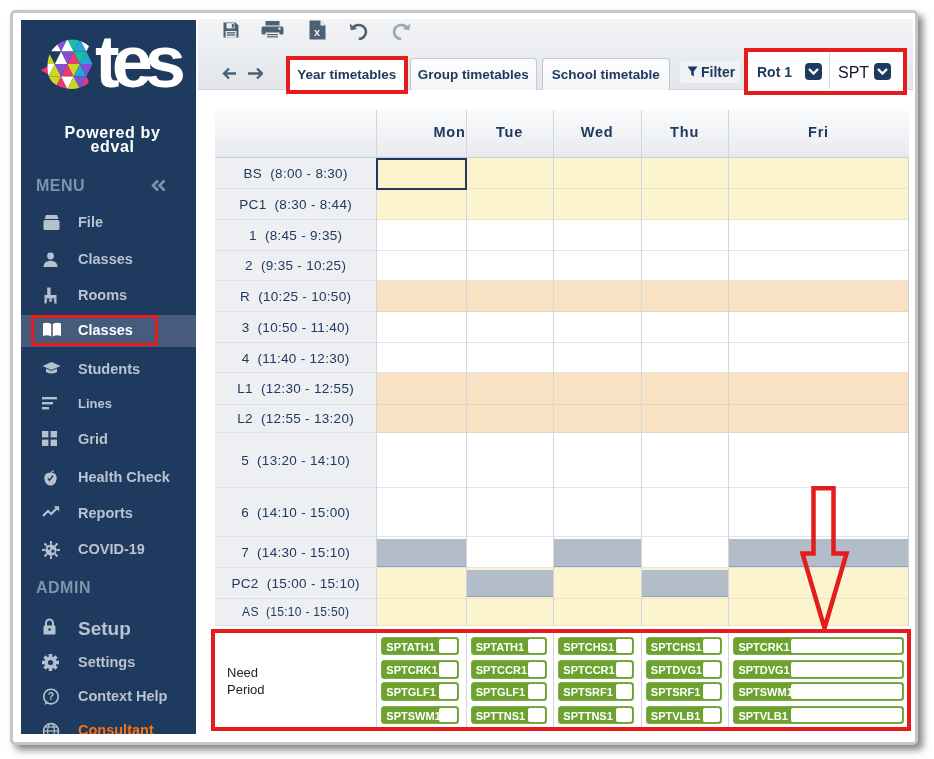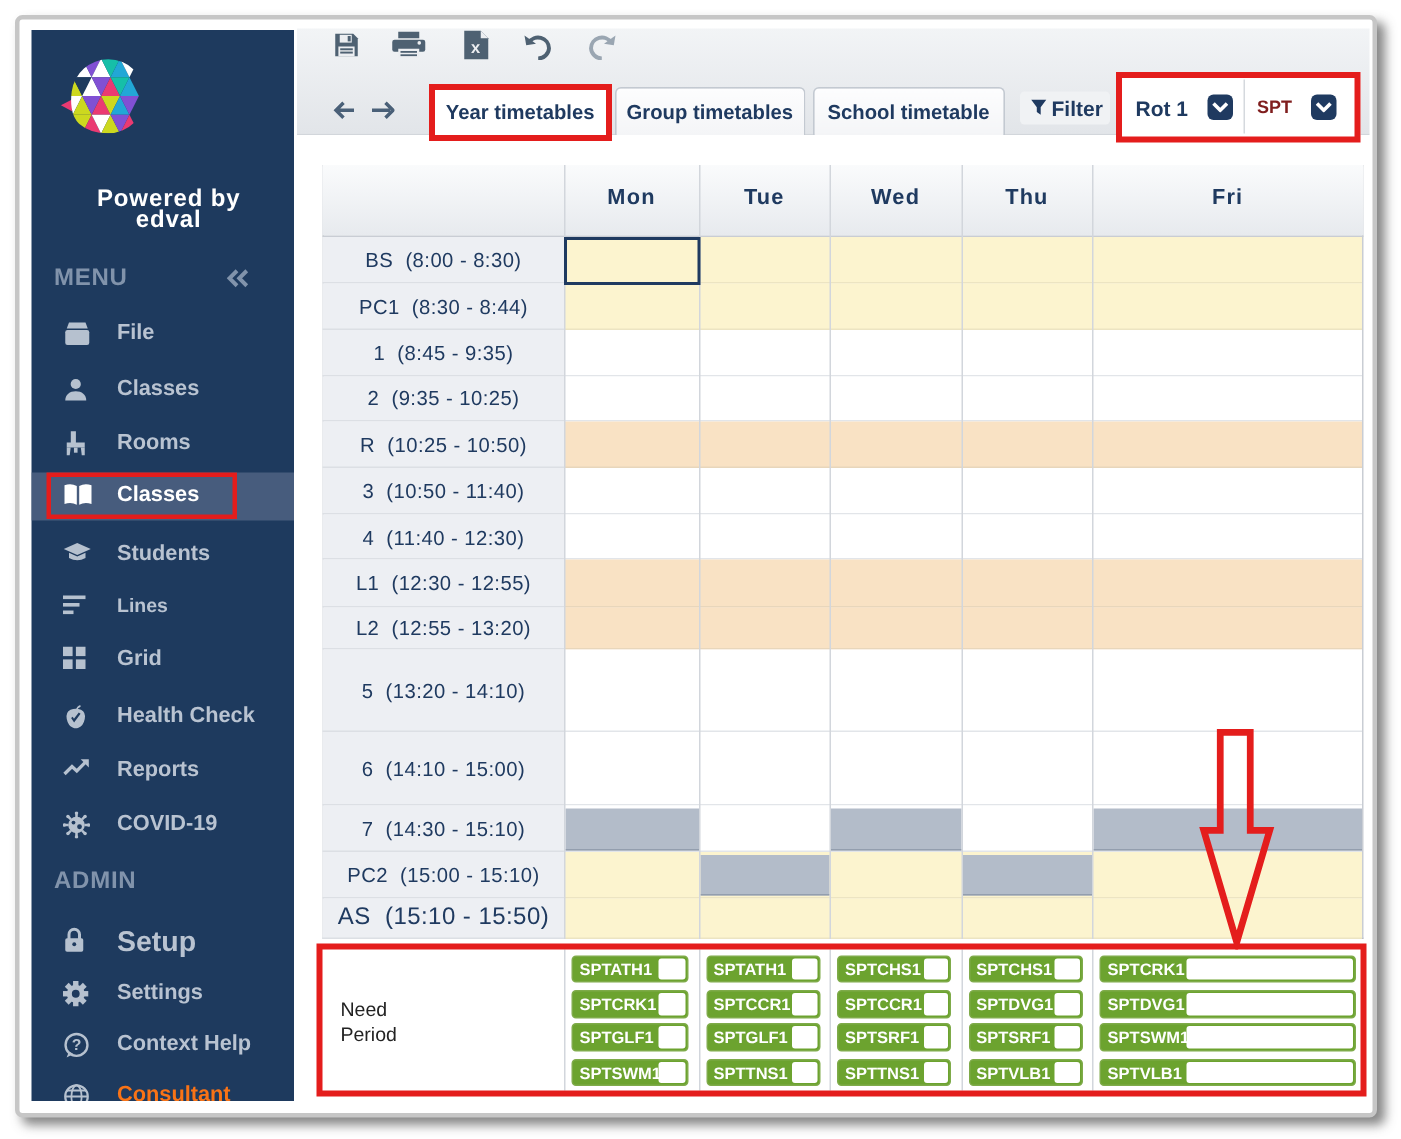--- a/index.html
+++ b/index.html
@@ -49,20 +49,21 @@
 <polygon points="-6.3,62.5 0.0,50.0 6.3,62.5" fill="#16bfa8"></polygon>
 <polygon points="0.0,50.0 12.6,50.0 6.3,62.5" fill="#ffffff"></polygon>
 <polygon points="6.3,62.5 12.6,50.0 18.9,62.5" fill="#ccd81f"></polygon>
 <polygon points="12.6,50.0 25.2,50.0 18.9,62.5" fill="#ffffff"></polygon>
 <polygon points="18.9,62.5 25.2,50.0 31.5,62.5" fill="#22a7d6"></polygon>
 <polygon points="25.2,50.0 37.8,50.0 31.5,62.5" fill="#16bfa8"></polygon>
 <polygon points="31.5,62.5 37.8,50.0 44.1,62.5" fill="#8150d4"></polygon>
 <polygon points="37.8,50.0 50.4,50.0 44.1,62.5" fill="#16bfa8"></polygon>
       </g>
     </svg>
+<div class="abs" style="left:74px;top:5px;width:120px;height:74px;color:#fff;font-size:74px;line-height:74px;font-weight:bold;letter-spacing:-8px">tes</div>
 <div class="abs" style="left:23px;top:106px;width:137px;color:#fff;font-size:16px;line-height:14px;font-weight:bold;text-align:center;letter-spacing:0.6px">Powered by edval</div>
 <div class="abs" style="left:15px;top:157px;color:#8193ab;font-size:16px;font-weight:bold;letter-spacing:.5px">MENU</div>
 <svg width="15" height="13" viewBox="0 0 15 13" style="position:absolute;left:130px;top:159px">
       <path fill="none" stroke="#8193ab" stroke-width="2.6" d="M7 1.5 L2 6.5 7 11.5 M13.5 1.5 8.5 6.5 13.5 11.5"></path>
     </svg>
 <div class="abs" style="left:21px;top:194px;width:20px;height:19px"><svg width="19" height="17" viewBox="0 0 19 17">
         <path fill="#b6c1cf" d="M4 1h11l1.5 4h-14z"></path>
         <rect fill="#b6c1cf" x="1.5" y="6" width="16" height="10" rx="1.5"></rect>
       </svg></div>
 <div class="abs" style="left:57px;top:194px;color:#b9c3d1;font-size:14.5px;font-weight:bold">File</div>
@@ -213,30 +214,30 @@
     <path fill="#1f3a60" d="M0.5 0.5h10L6.8 5.5v5l-2.6-1.8V5.5z"></path>
   </svg>
 <div class="abs" style="left:701px;top:64px;color:#1f3a60;font-size:14px;font-weight:bold">Filter</div>
 <div class="abs" style="left:744px;top:47.5px;width:163px;height:47px;background:#fff;border:4px solid #e41d1c"></div>
 <div class="abs" style="left:757px;top:64px;color:#1f3a60;font-size:14px;font-weight:bold">Rot 1</div>
 <div style="position:absolute;left:805px;top:63px;width:17px;height:17px;background:#1f3a60;border-radius:4px"></div>
 <svg width="11" height="7" viewBox="0 0 11 7" style="position:absolute;left:808px;top:68px">
     <path fill="none" stroke="#fff" stroke-width="2.4" d="M1 1l4.5 4.5L10 1"></path>
   </svg>
 <div class="abs" style="left:829px;top:53px;width:1px;height:36px;background:#d5d9de"></div>
-<div class="abs" style="left:838px;top:64px;color:#7f1d1d;font-size:12px;font-weight:bold">SPT</div>
+<div class="abs" style="left:838px;top:64px;color:#0f172a;font-size:16px;font-weight:normal">SPT</div>
 <div style="position:absolute;left:874px;top:63px;width:17px;height:17px;background:#1f3a60;border-radius:4px"></div>
 <svg width="11" height="7" viewBox="0 0 11 7" style="position:absolute;left:877px;top:68px">
     <path fill="none" stroke="#fff" stroke-width="2.4" d="M1 1l4.5 4.5L10 1"></path>
   </svg>
 <div class="abs" style="left:286px;top:56px;width:121.5px;height:38px;background:#fff;border:4px solid #e41d1c;color:#1f3a60;font-size:13.5px;font-weight:bold;text-align:center;line-height:30px">Year timetables</div>
 <div class="abs" style="left:31px;top:315px;width:127px;height:31px;border:3px solid #e41d1c"></div>
 <div class="abs" style="left:215px;top:109.5px;width:693.5px;height:516.5px;border:1px solid #c9cdd4;border-bottom:1px solid #b9bec6"></div>
 <div class="abs" style="left:215px;top:109.5px;width:693.5px;height:48px;background:linear-gradient(#fafbfc,#e7eaee);border-bottom:1px solid #c9cdd4"></div>
-<div class="abs" style="left:376.3px;top:124px;width:89.39999999999998px;text-align:center;color:#1f3a60;font-size:14.5px;font-weight:bold;letter-spacing:0.8px">Mon</div>
+<div class="abs" style="left:376.3px;top:124px;width:89.39999999999998px;text-align:right;color:#1f3a60;font-size:14.5px;font-weight:bold;letter-spacing:0.8px">Mon</div>
 <div class="abs" style="left:465.7px;top:124px;width:87.59999999999997px;text-align:center;color:#1f3a60;font-size:14.5px;font-weight:bold;letter-spacing:0.8px">Tue</div>
 <div class="abs" style="left:553.3px;top:124px;width:87.5px;text-align:center;color:#1f3a60;font-size:14.5px;font-weight:bold;letter-spacing:0.8px">Wed</div>
 <div class="abs" style="left:640.8px;top:124px;width:87.60000000000002px;text-align:center;color:#1f3a60;font-size:14.5px;font-weight:bold;letter-spacing:0.8px">Thu</div>
 <div class="abs" style="left:728.4px;top:124px;width:180.10000000000002px;text-align:center;color:#1f3a60;font-size:14.5px;font-weight:bold;letter-spacing:0.8px">Fri</div>
 <div class="abs" style="left:215px;top:157.5px;width:161.3px;height:31.5px;background:#edeff3;border-bottom:1px solid #dcdfe4"></div>
 <div class="abs" style="left:215px;top:157.5px;width:161.3px;height:31.5px;display:flex;align-items:center;justify-content:center;color:#1f3a60;font-size:13.5px;letter-spacing:0.3px">BS&nbsp;&nbsp;(8:00 - 8:30)</div>
 <div class="abs" style="left:376.3px;top:157.5px;width:532.2px;height:31.5px;background:#fcf4cf;border-bottom:1px solid #ece4c2"></div>
 <div class="abs" style="left:215px;top:189px;width:161.3px;height:31px;background:#edeff3;border-bottom:1px solid #dcdfe4"></div>
 <div class="abs" style="left:215px;top:189px;width:161.3px;height:31px;display:flex;align-items:center;justify-content:center;color:#1f3a60;font-size:13.5px;letter-spacing:0.3px">PC1&nbsp;&nbsp;(8:30 - 8:44)</div>
 <div class="abs" style="left:376.3px;top:189px;width:532.2px;height:31px;background:#fcf4cf;border-bottom:1px solid #ece4c2"></div>
@@ -272,21 +273,21 @@
 <div class="abs" style="left:376.3px;top:537px;width:532.2px;height:31px;background:#ffffff;border-bottom:1px solid #e2e5e9"></div>
 <div class="abs" style="left:377.3px;top:538.5px;width:88.39999999999998px;height:28px;background:#b3bcc9;border-bottom:1.5px solid #939eae"></div>
 <div class="abs" style="left:554.3px;top:538.5px;width:86.5px;height:28px;background:#b3bcc9;border-bottom:1.5px solid #939eae"></div>
 <div class="abs" style="left:729.4px;top:538.5px;width:179.10000000000002px;height:28px;background:#b3bcc9;border-bottom:1.5px solid #939eae"></div>
 <div class="abs" style="left:215px;top:568px;width:161.3px;height:30.5px;background:#edeff3;border-bottom:1px solid #dcdfe4"></div>
 <div class="abs" style="left:215px;top:568px;width:161.3px;height:30.5px;display:flex;align-items:center;justify-content:center;color:#1f3a60;font-size:13.5px;letter-spacing:0.3px">PC2&nbsp;&nbsp;(15:00 - 15:10)</div>
 <div class="abs" style="left:376.3px;top:568px;width:532.2px;height:30.5px;background:#fcf4cf;border-bottom:1px solid #ece4c2"></div>
 <div class="abs" style="left:466.7px;top:569.5px;width:86.59999999999997px;height:27.5px;background:#b3bcc9;border-bottom:1.5px solid #939eae"></div>
 <div class="abs" style="left:641.8px;top:569.5px;width:86.60000000000002px;height:27.5px;background:#b3bcc9;border-bottom:1.5px solid #939eae"></div>
 <div class="abs" style="left:215px;top:598.5px;width:161.3px;height:27.5px;background:#edeff3;border-bottom:1px solid #dcdfe4"></div>
-<div class="abs" style="left:215px;top:598.5px;width:161.3px;height:27.5px;display:flex;align-items:center;justify-content:center;color:#1f3a60;font-size:16px;letter-spacing:0.3px">AS&nbsp;&nbsp;(15:10 - 15:50)</div>
+<div class="abs" style="left:215px;top:598.5px;width:161.3px;height:27.5px;display:flex;align-items:center;justify-content:center;color:#1f3a60;font-size:12px;letter-spacing:0.3px">AS&nbsp;&nbsp;(15:10 - 15:50)</div>
 <div class="abs" style="left:376.3px;top:598.5px;width:532.2px;height:27.5px;background:#fcf4cf;border-bottom:1px solid #ece4c2"></div>
 <div class="abs" style="left:376.3px;top:109.5px;width:1px;height:516.5px;background:#d2d6dc"></div>
 <div class="abs" style="left:465.7px;top:109.5px;width:1px;height:516.5px;background:#d2d6dc"></div>
 <div class="abs" style="left:553.3px;top:109.5px;width:1px;height:516.5px;background:#d2d6dc"></div>
 <div class="abs" style="left:640.8px;top:109.5px;width:1px;height:516.5px;background:#d2d6dc"></div>
 <div class="abs" style="left:728.4px;top:109.5px;width:1px;height:516.5px;background:#d2d6dc"></div>
 <div class="abs" style="left:376.3px;top:157.5px;width:90.39999999999998px;height:32px;border:2px solid #1f3a60"></div>
 <div class="abs" style="left:227px;top:664px;color:#222;font-size:13px;line-height:17px">Need<br>Period</div>
 <div class="abs" style="left:376.3px;top:633px;width:1px;height:94px;background:#d2d6dc"></div>
 <div class="abs" style="left:465.7px;top:633px;width:1px;height:94px;background:#d2d6dc"></div>

